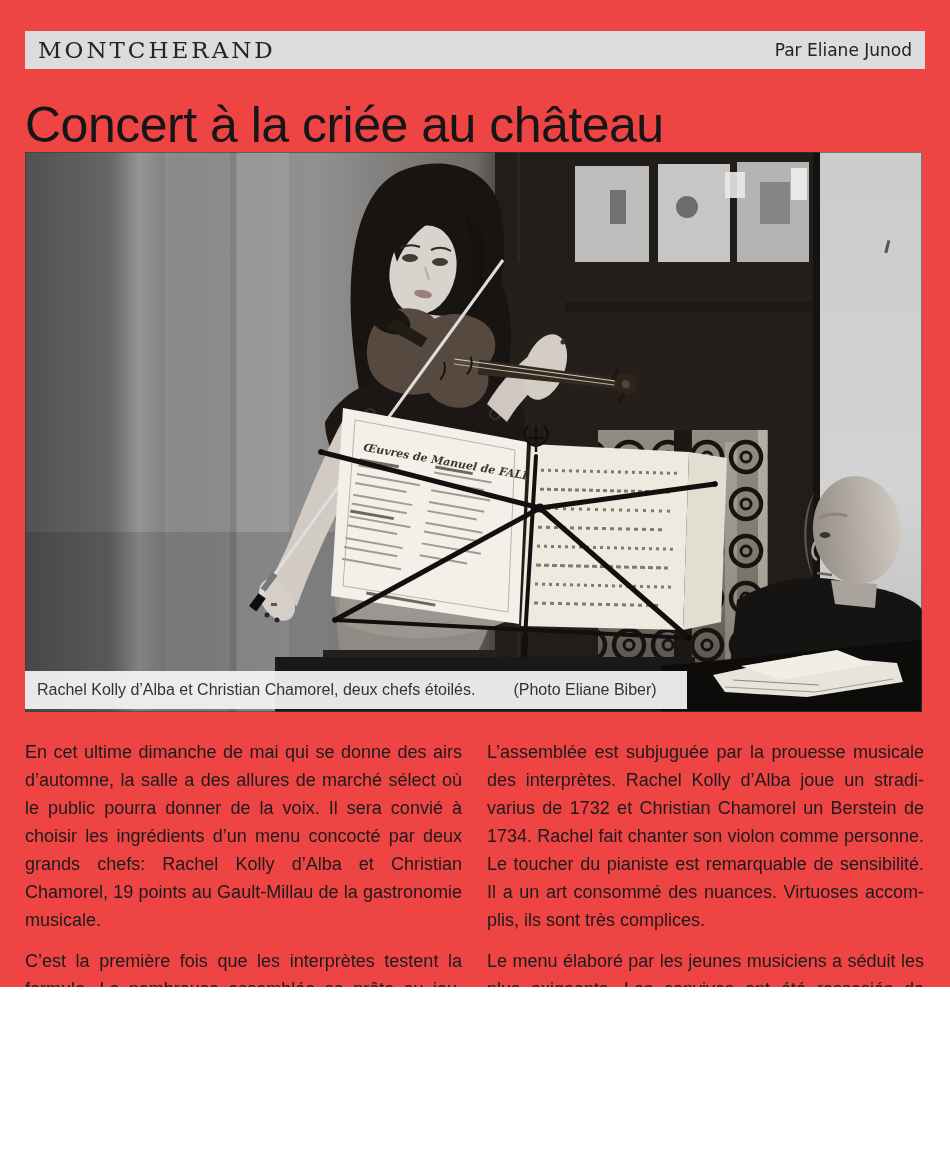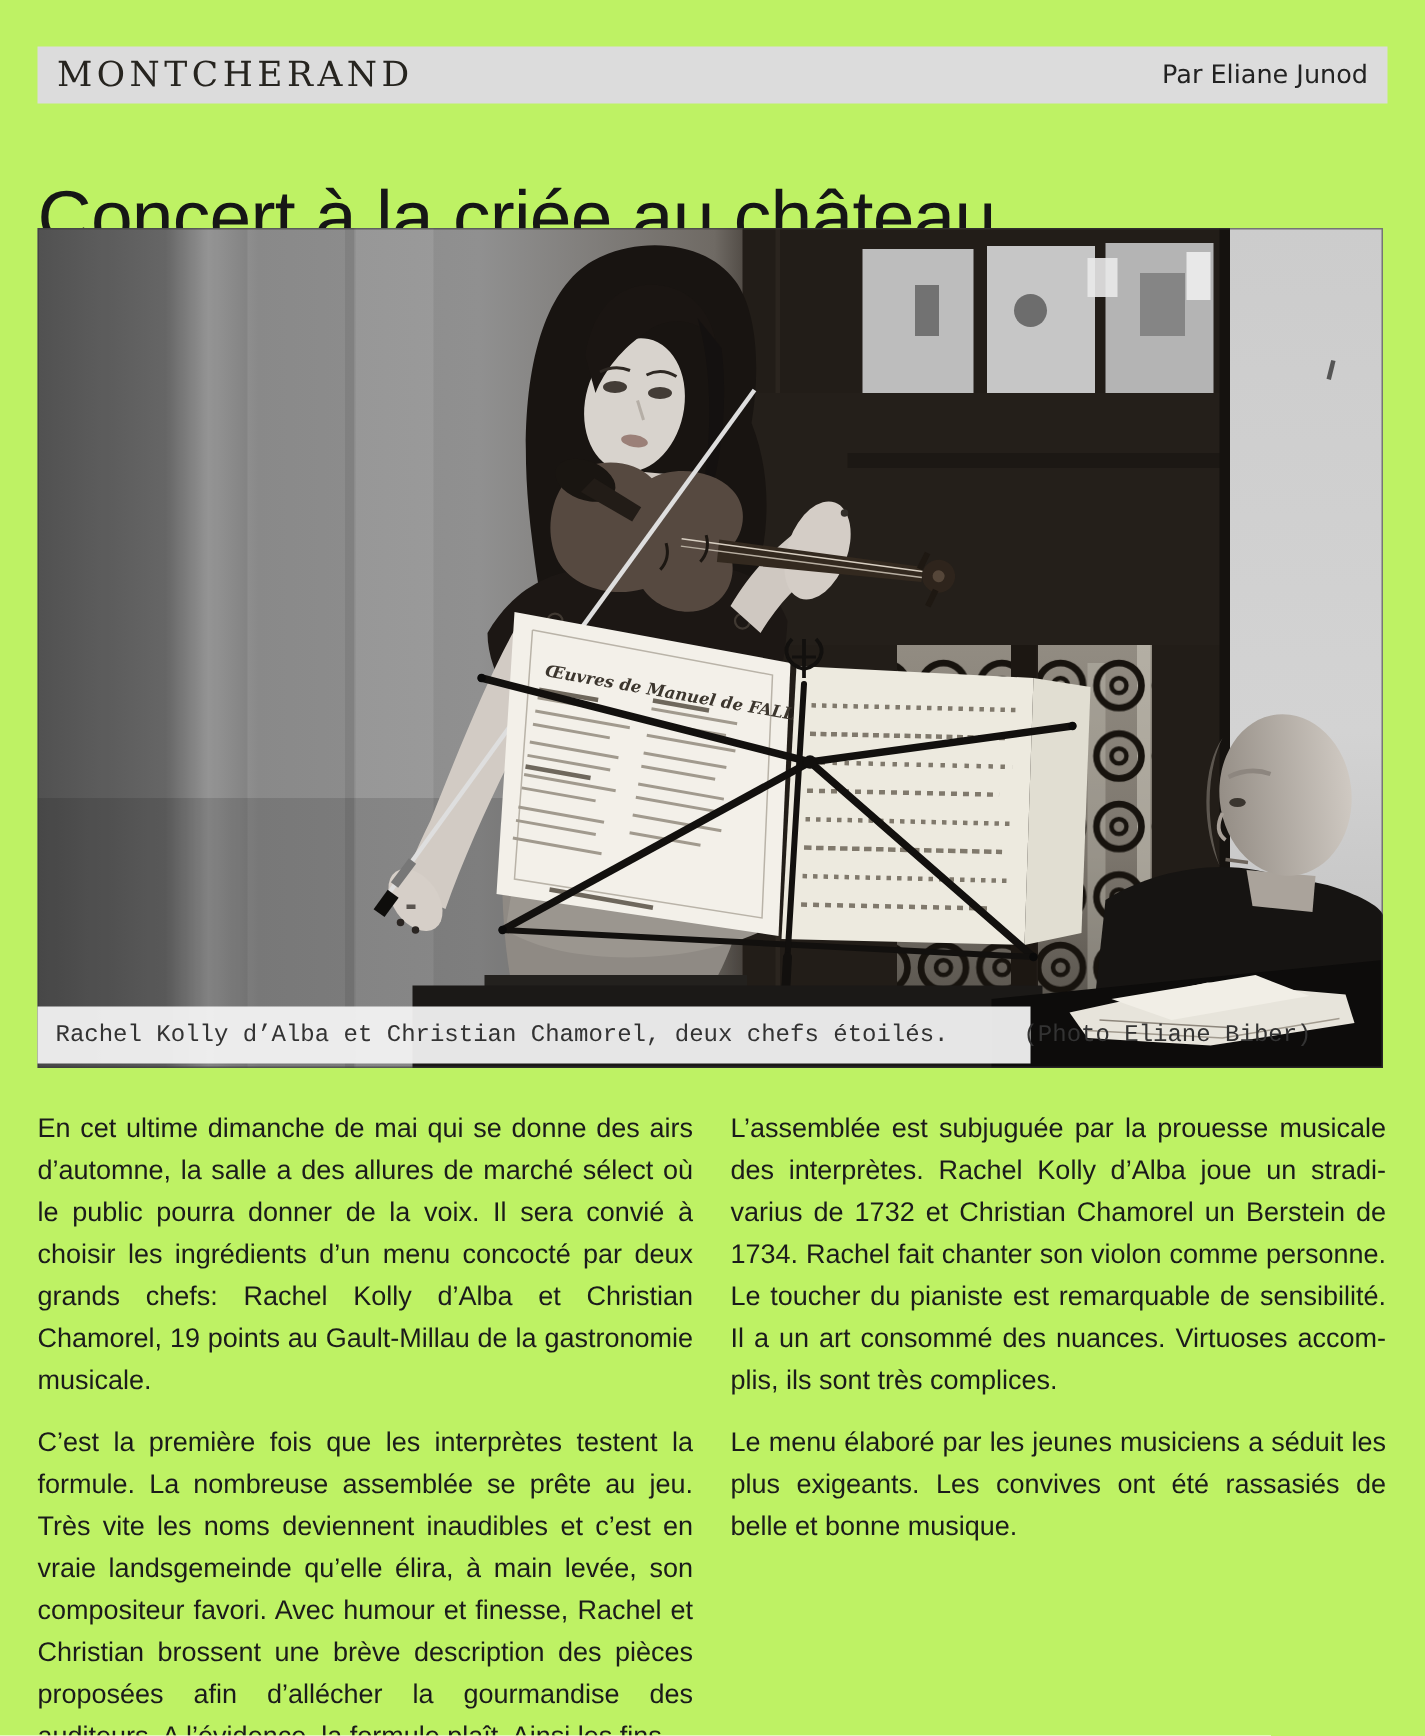--- a/index.html
+++ b/index.html
@@ -1,28 +1,28 @@
 <!DOCTYPE html>
 <html><head>
 <meta charset="utf-8">
 <style>
   html,body{margin:0;padding:0;background:#ffffff;}
-  .page{position:relative;width:950px;height:1157px;background:#bef264;overflow:hidden;
+  .page{position:relative;width:950px;height:987px;background:#ef4444;overflow:hidden;
         font-family:"Liberation Sans",sans-serif;color:#1a1a1a;}
   .section-bar{position:absolute;left:25px;top:31px;width:900px;height:38px;background:#dcdcdc;
         display:flex;align-items:center;justify-content:space-between;box-sizing:border-box;padding:0 13px;}
   .section-label{font-family:"DejaVu Serif",serif;font-size:23px;letter-spacing:3px;color:#26241f;}
   .byline{font-family:"DejaVu Sans",sans-serif;font-size:17px;color:#222;margin-left:14px;}
-  .headline{position:absolute;left:25px;top:82px;font-family:"Liberation Sans",sans-serif;
+  .headline{position:absolute;left:25px;top:62px;font-family:"Liberation Sans",sans-serif;
         font-size:50px;font-weight:500;letter-spacing:-0.5px;color:#161616;white-space:nowrap;}
   .photo{position:absolute;left:25px;top:152px;width:897px;height:560px;background:#777;}
   .photo svg{display:block;width:897px;height:560px;}
   .caption-bar{position:absolute;left:0;bottom:3px;width:662px;height:38px;
         background:rgba(243,243,243,0.94);display:flex;align-items:center;box-sizing:border-box;
-        padding:0 12px;font-family:Liberation Mono, monospace;font-size:16px;color:#333;white-space:nowrap;gap:12px;}
+        padding:0 12px;font-family:Liberation Sans, sans-serif;font-size:16px;color:#333;white-space:nowrap;}
   .caption-credit{margin-left:38px;}
   .col{position:absolute;top:738px;width:437px;}
   .col.left{left:25px;}
   .col.right{left:487px;}
   .col p{margin:0 0 13px 0;font-size:18px;line-height:28px;text-align:justify;color:#1b1b1b;}
 </style>
 </head>
 <body>
 
 <div class="page">

